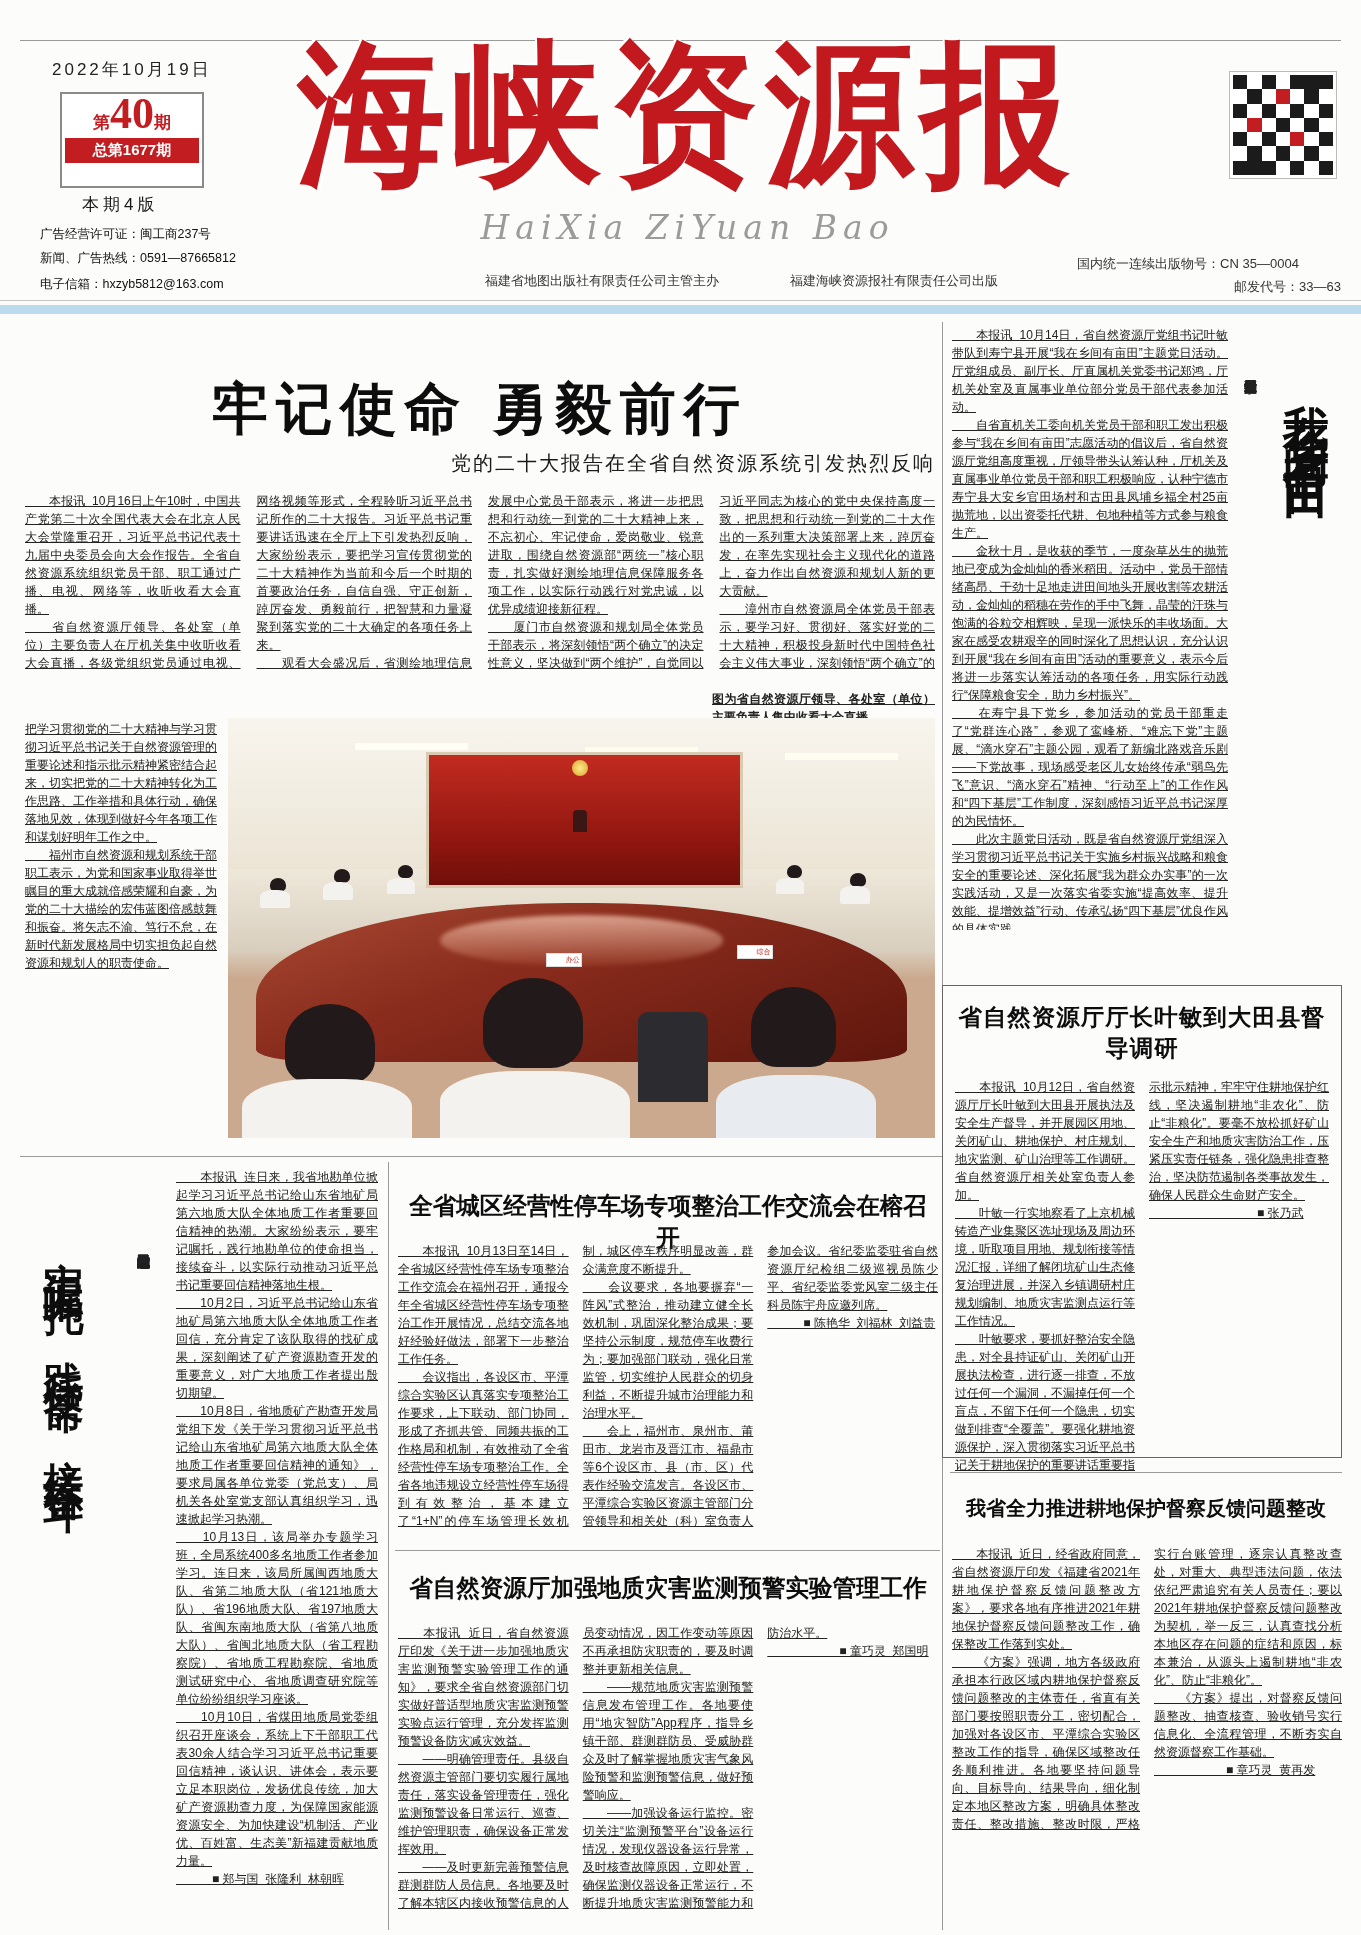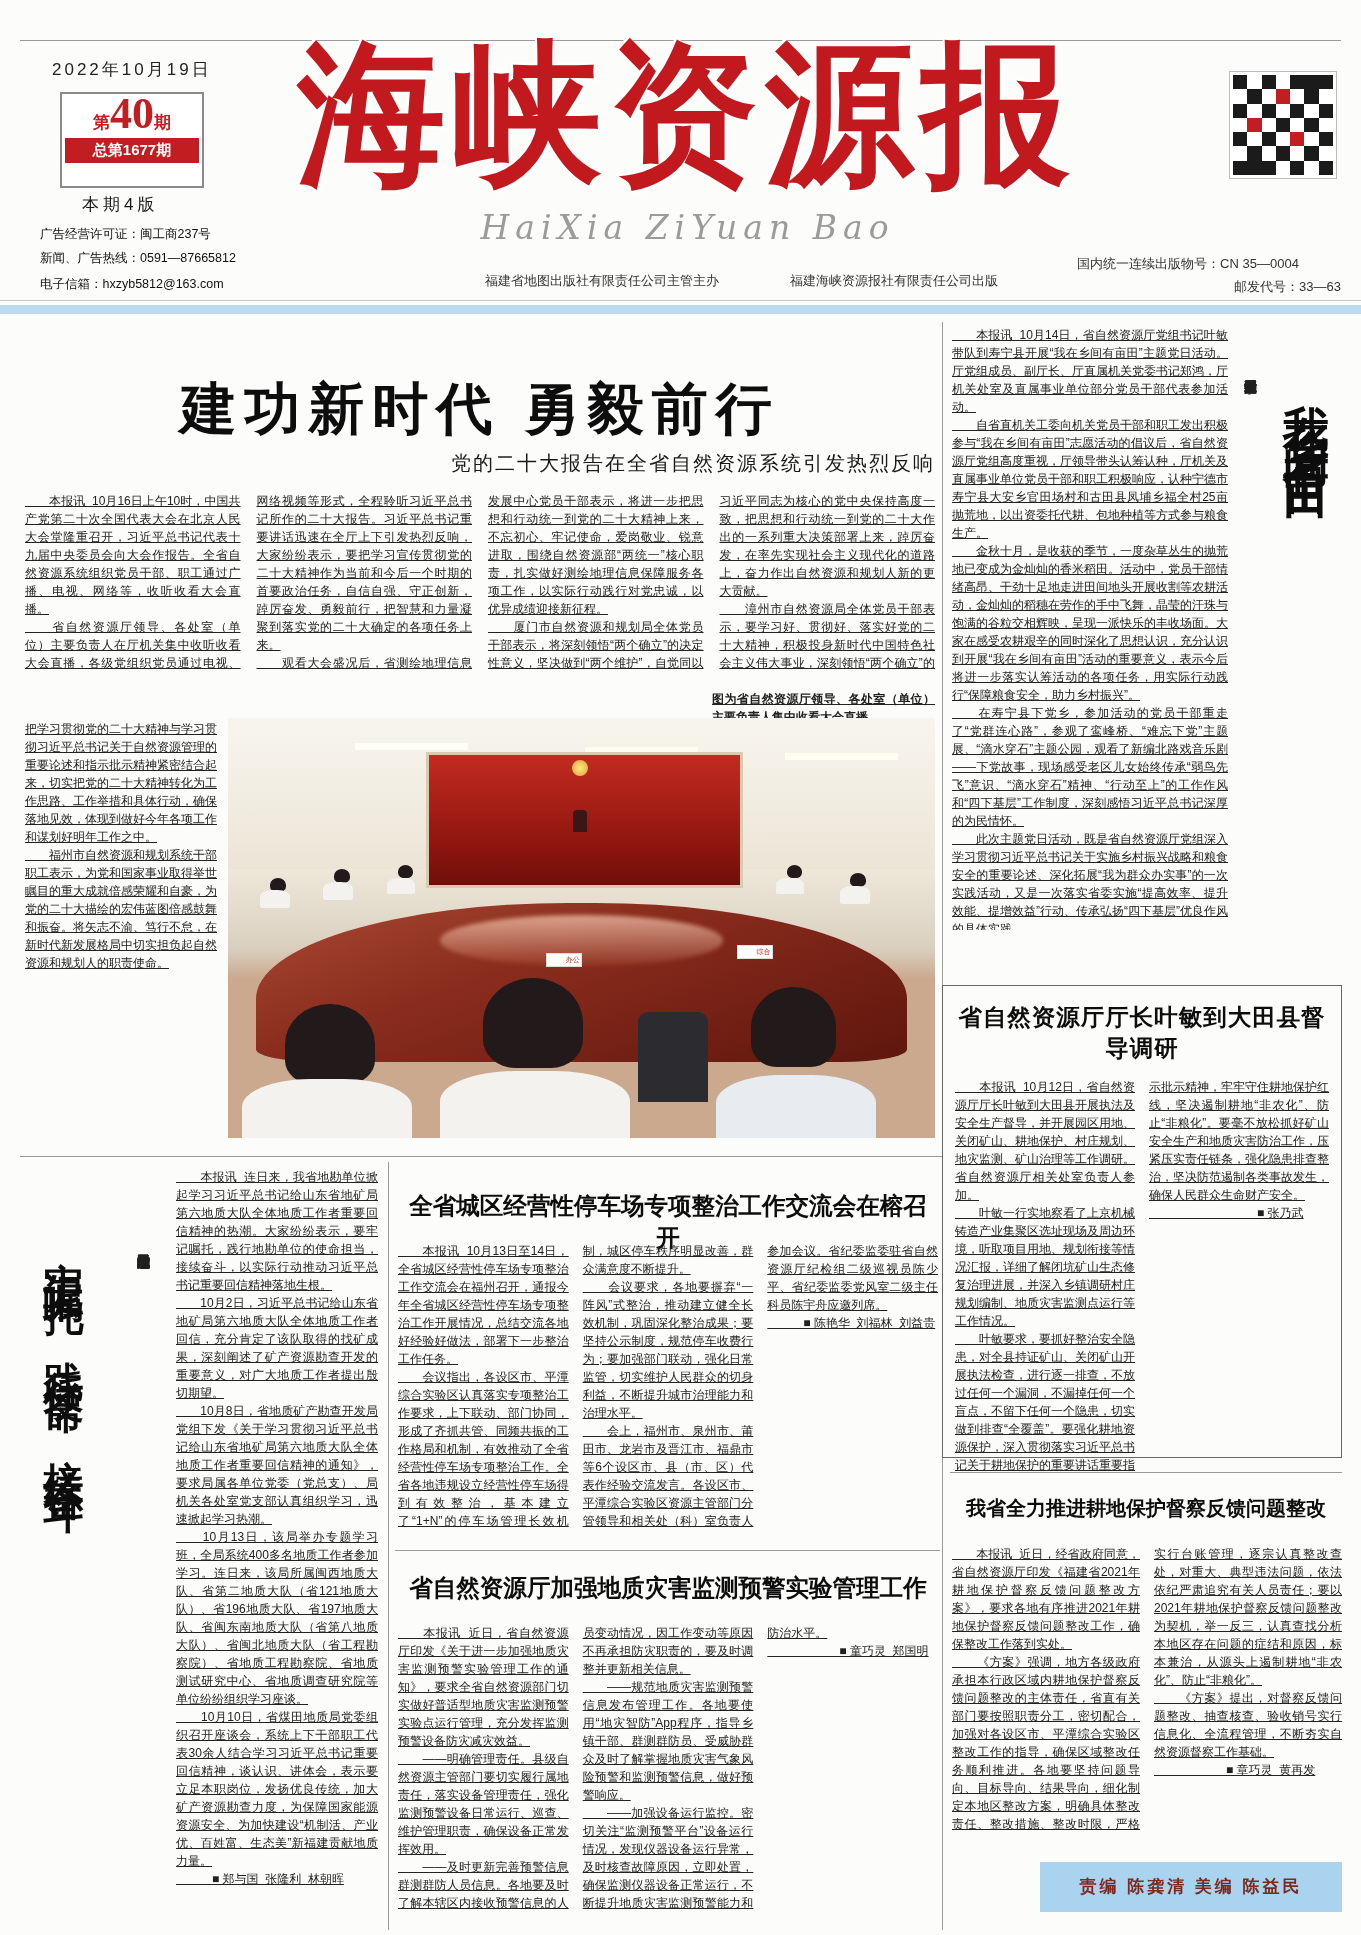--- a/index.html
+++ b/index.html
@@ -122,21 +122,21 @@
       <div></div>
       <div class="w"></div>
       <div></div>
   </div>
   <div class="abs pub-line" style="left:1035px;top:255px;width:306px;text-align:center;">国内统一连续出版物号：CN 35—0004</div>
   <div class="abs pub-line" style="left:1035px;top:278px;width:306px;text-align:right;">邮发代号：33—63</div>
 
   <div class="rule" style="left:0px;top:300px;width:1361px;height:1px;background:#c5c5c5;"></div>
   <div class="blueband" style="left:0px;top:305px;width:1361px;height:9px;"></div>
 
-  <div class="abs headline" style="left:25px;top:372px;width:910px;font-size:56px;letter-spacing:8px;">建功新时代  勇毅前行</div>
+  <div class="abs headline" style="left:25px;top:372px;width:910px;font-size:56px;letter-spacing:8px;">牢记使命  勇毅前行</div>
   <div class="abs" style="left:25px;top:450px;width:910px;font-size:20px;text-align:right;letter-spacing:2px;">党的二十大报告在全省自然资源系统引发热烈反响</div>
 
   <div class="abs art-text cols4" style="left:25px;top:492px;width:910px;height:196px;">　　本报讯  10月16日上午10时，中国共产党第二十次全国代表大会在北京人民大会堂隆重召开，习近平总书记代表十九届中央委员会向大会作报告。全省自然资源系统组织党员干部、职工通过广播、电视、网络等，收听收看大会直播。
 　　省自然资源厅领导、各处室（单位）主要负责人在厅机关集中收听收看大会直播，各级党组织党员通过电视、网络视频等形式，全程聆听习近平总书记所作的二十大报告。习近平总书记重要讲话迅速在全厅上下引发热烈反响，大家纷纷表示，要把学习宣传贯彻党的二十大精神作为当前和今后一个时期的首要政治任务，自信自强、守正创新，踔厉奋发、勇毅前行，把智慧和力量凝聚到落实党的二十大确定的各项任务上来。
 　　观看大会盛况后，省测绘地理信息发展中心党员干部表示，将进一步把思想和行动统一到党的二十大精神上来，不忘初心、牢记使命，爱岗敬业、锐意进取，围绕自然资源部“两统一”核心职责，扎实做好测绘地理信息保障服务各项工作，以实际行动践行对党忠诚，以优异成绩迎接新征程。
 　　厦门市自然资源和规划局全体党员干部表示，将深刻领悟“两个确立”的决定性意义，坚决做到“两个维护”，自觉同以习近平同志为核心的党中央保持高度一致，把思想和行动统一到党的二十大作出的一系列重大决策部署上来，踔厉奋发，在率先实现社会主义现代化的道路上，奋力作出自然资源和规划人新的更大贡献。
 　　漳州市自然资源局全体党员干部表示，要学习好、贯彻好、落实好党的二十大精神，积极投身新时代中国特色社会主义伟大事业，深刻领悟“两个确立”的决定性意义，不断增强“四个意识”、坚定“四个自信”、做到“两个维护”，以强烈的政治责任感和历史使命感奋进新征程、建功新时代，展现自然资源人的担当和作为。
 　　泉州市自然资源和规划局全体党员表示，要始终高举习近平新时代中国特色社会主义思想伟大旗帜，深刻领悟“两个确立”的决定性意义，始终增强“四个意识”、坚定“四个自信”、做到“两个维护”，紧紧围绕“两统一”核心职责，向着现代化的愿景，更好地发挥规划引领和资源要素保障作用，促进城市功能优化、品质提升，不忘初心、牢记使命。
 　　莆田市自然资源局党员干部表示，要深入学习贯彻党的二十大精神，把“两个确立”、“两统一”要求落到实处，继续做好第四季度重要保障和企业服务工作，全面落实稳经济一揽子政策，确保经济平稳增长；严守耕地红线，采取“长牙齿”的硬措施落实最严格的耕地保护制度；将全面从严治党要求贯彻到底，努力打造一支忠诚干净担当的自然资源管理队伍。</div>
 
@@ -229,15 +229,14 @@
 　　——加强设备运行监控。密切关注“监测预警平台”设备运行情况，发现仪器设备运行异常，及时核查故障原因，立即处置，确保监测仪器设备正常运行，不断提升地质灾害监测预警能力和防治水平。
 　　　　　　■ 童巧灵  郑国明</div>
 
   <div class="rule" style="left:950px;top:1472px;width:392px;height:1px;"></div>
   <div class="abs headline" style="left:950px;top:1495px;width:392px;font-size:20px;">我省全力推进耕地保护督察反馈问题整改</div>
   <div class="abs art-text cols2" style="left:952px;top:1545px;width:390px;height:300px;">　　本报讯  近日，经省政府同意，省自然资源厅印发《福建省2021年耕地保护督察反馈问题整改方案》，要求各地有序推进2021年耕地保护督察反馈问题整改工作，确保整改工作落到实处。
 　　《方案》强调，地方各级政府承担本行政区域内耕地保护督察反馈问题整改的主体责任，省直有关部门要按照职责分工，密切配合，加强对各设区市、平潭综合实验区整改工作的指导，确保区域整改任务顺利推进。各地要坚持问题导向、目标导向、结果导向，细化制定本地区整改方案，明确具体整改责任、整改措施、整改时限，严格实行台账管理，逐宗认真整改查处，对重大、典型违法问题，依法依纪严肃追究有关人员责任；要以2021年耕地保护督察反馈问题整改为契机，举一反三，认真查找分析本地区存在问题的症结和原因，标本兼治，从源头上遏制耕地“非农化”、防止“非粮化”。
 　　《方案》提出，对督察反馈问题整改、抽查核查、验收销号实行信息化、全流程管理，不断夯实自然资源督察工作基础。
 　　　　　　■ 章巧灵  黄再发</div>
 
-  <div class="abs footer-box" style="left:1040px;top:1862px;width:302px;height:50px;line-height:50px;">责编 陈龚清  美编 陈益民</div>
 
 </div>
 
 </body></html>

